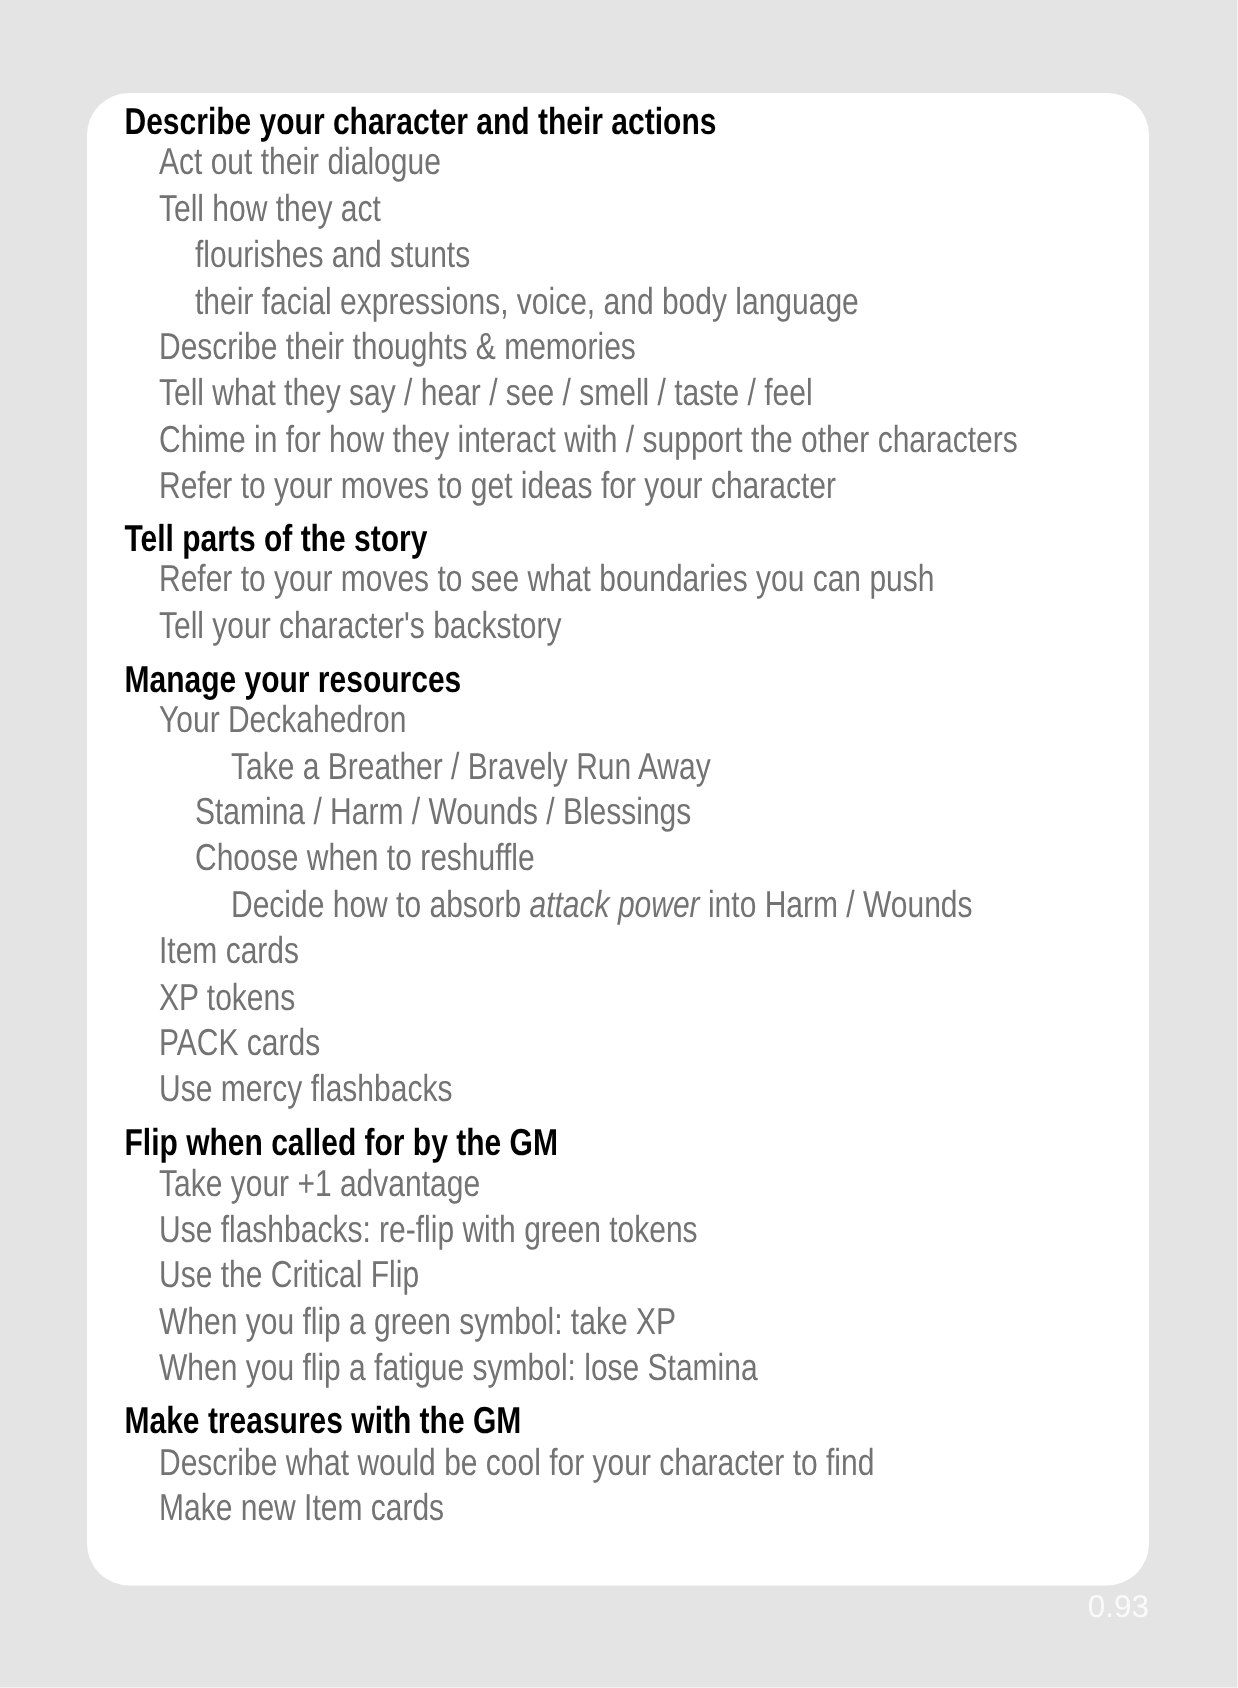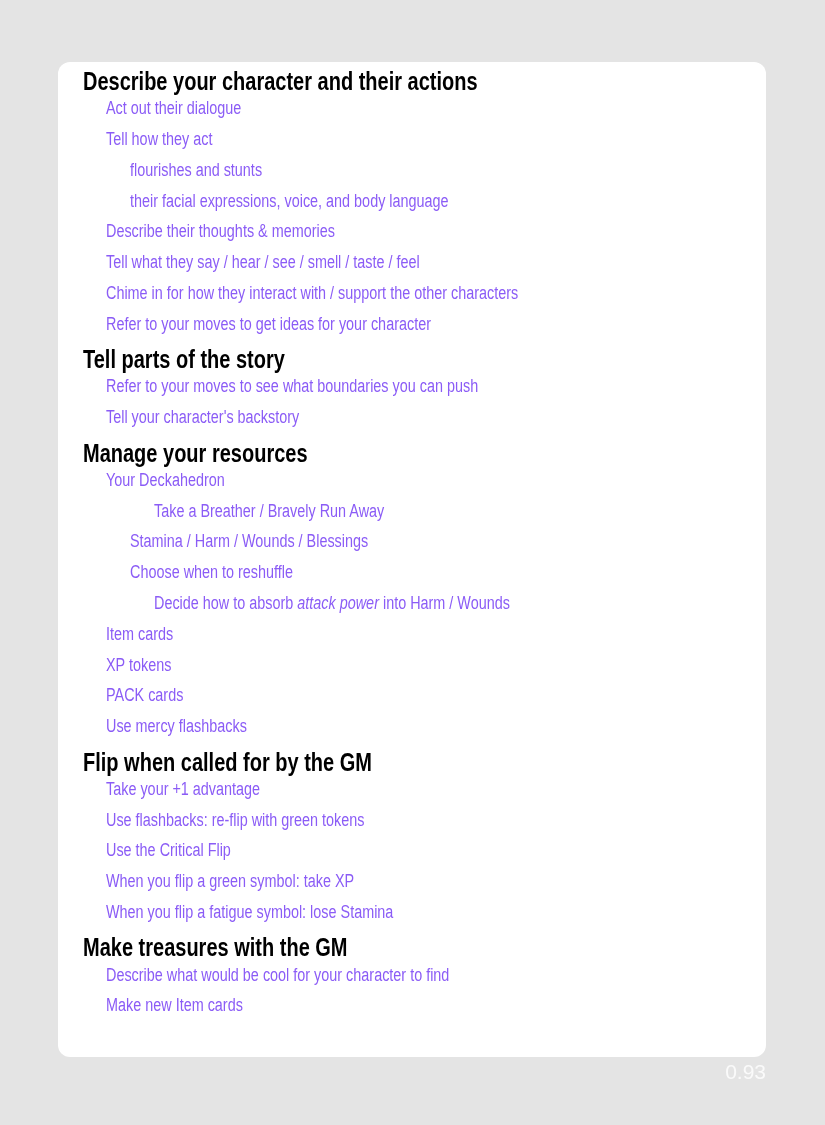--- a/index.html
+++ b/index.html
@@ -14,40 +14,40 @@
     position: relative;
     overflow: hidden;
   }
   .card {
     position: absolute;
     left: 58px;
     top: 62px;
     width: 708px;
     height: 995px;
     background: #ffffff;
-    border-radius: 12px;
+    border-radius: 28px;
     box-sizing: border-box;
     padding: 4px 0 0 25px;
     overflow: hidden;
   }
   .heading {
     font-weight: bold;
     font-size: 25px;
     line-height: 30.8px;
     color: #000000;
     white-space: nowrap;
     margin: 4.5px 0 -3.5px 0;
   }
   .section:first-child .heading {
     margin-top: 0;
   }
   .item {
-    font-size: 18px;
+    font-size: 25px;
     line-height: 30.8px;
-    color: #8b5cf6;
+    color: #737373;
     white-space: nowrap;
   }
   .level-1 { padding-left: 23px; }
   .level-2 { padding-left: 47px; }
   .level-3 { padding-left: 71px; }
   .txt {
     display: inline-block;
     transform: scaleX(0.8);
     transform-origin: 0 50%;
   }

